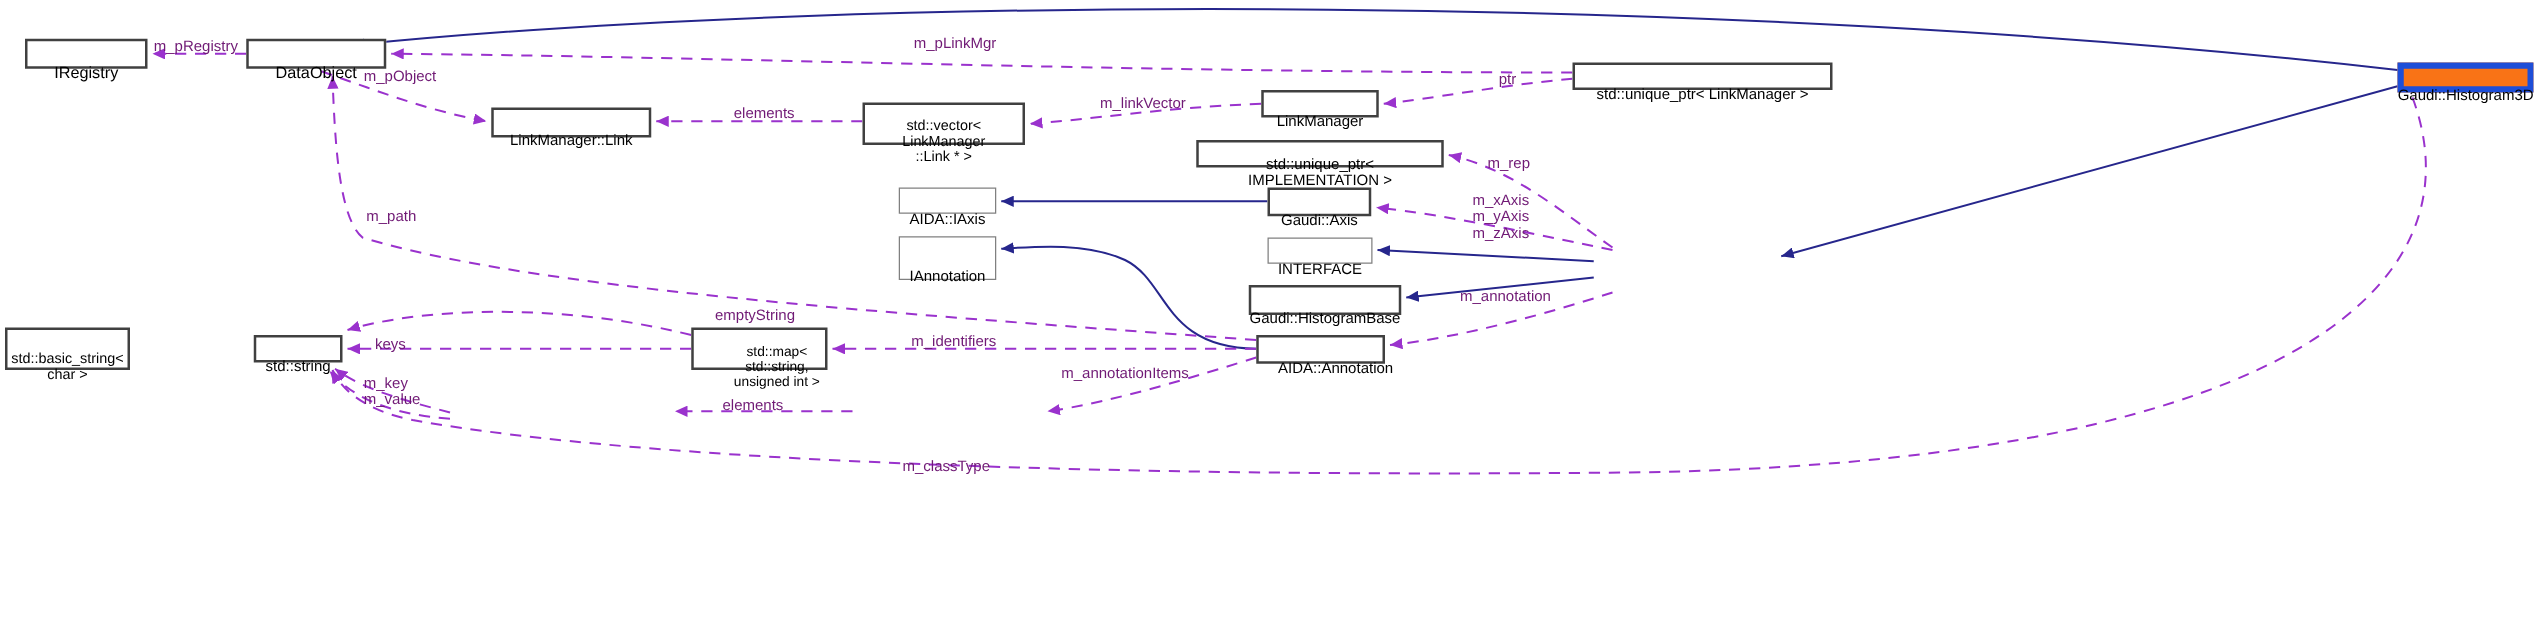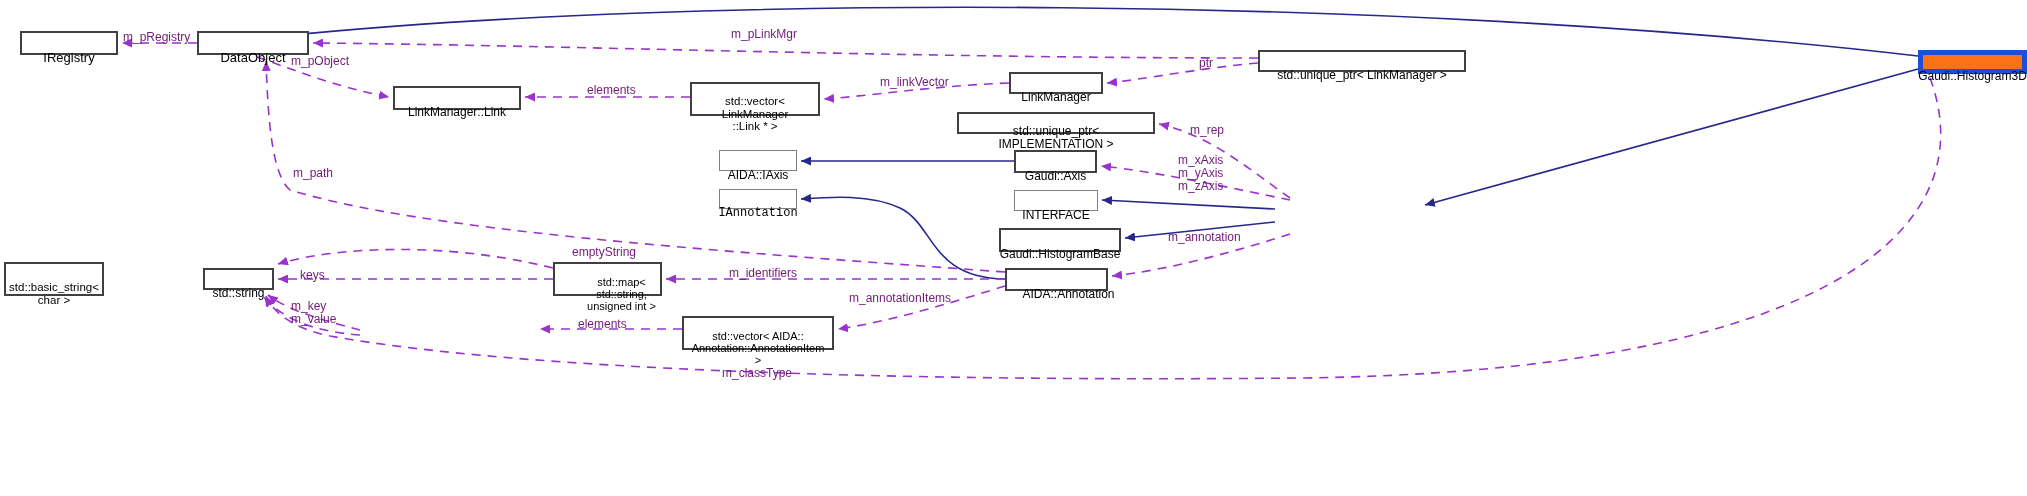--- a/index.html
+++ b/index.html
@@ -115,21 +115,21 @@
   </div>
 
   <div class="node thin" style="left:719px;top:150px;width:78px;height:21px;font-size:12px;">
     <span>AIDA::IAxis</span>
   </div>
 
   <div class="node thick" style="left:1014px;top:150px;width:83px;height:23px;font-size:12px;">
     <span>Gaudi::Axis</span>
   </div>
 
-  <div class="node thin" style="left:719px;top:189px;width:78px;height:20px;font-size:12px;font-family:Liberation Mono, monospace;">
+  <div class="node thin" style="left:719px;top:189px;width:78px;height:35px;font-size:12px;">
     <span>IAnnotation</span>
   </div>
 
   <div class="node thin" style="left:1014px;top:190px;width:84px;height:21px;font-size:12px;">
     <span>INTERFACE</span>
   </div>
 
   <div class="node thick" style="left:999px;top:228px;width:122px;height:24px;font-size:12px;">
     <span>Gaudi::HistogramBase</span>
   </div>
@@ -151,24 +151,20 @@
   <div class="node thick" style="left:553px;top:262px;width:109px;height:34px;font-size:11px;white-space:pre-line;padding-left:28px;">
     <span>std::map&lt; std::string,
 unsigned int &gt;</span>
   </div>
 
   <div class="node thick" style="left:1005px;top:268px;width:103px;height:23px;font-size:12px;padding-left:24px;">
     <span>AIDA::Annotation</span>
   </div>
 
 
-  <div class="node thick" style="left:682px;top:316px;width:152px;height:34px;font-size:11px;white-space:pre-line;">
-    <span>std::vector&lt; AIDA::
-Annotation::AnnotationItem &gt;</span>
-  </div>
 
   <div class="elabel" style="left:123px;top:31px;font-size:12px;">m_pRegistry</div>
 
   <div class="elabel" style="left:731px;top:28px;font-size:12px;">m_pLinkMgr</div>
 
   <div class="elabel" style="left:291px;top:55px;font-size:12px;">m_pObject</div>
 
   <div class="elabel" style="left:587px;top:84px;font-size:12px;">elements</div>
 
   <div class="elabel" style="left:868px;top:76px;font-size:12px;margin-left:12px;">m_linkVector</div>

